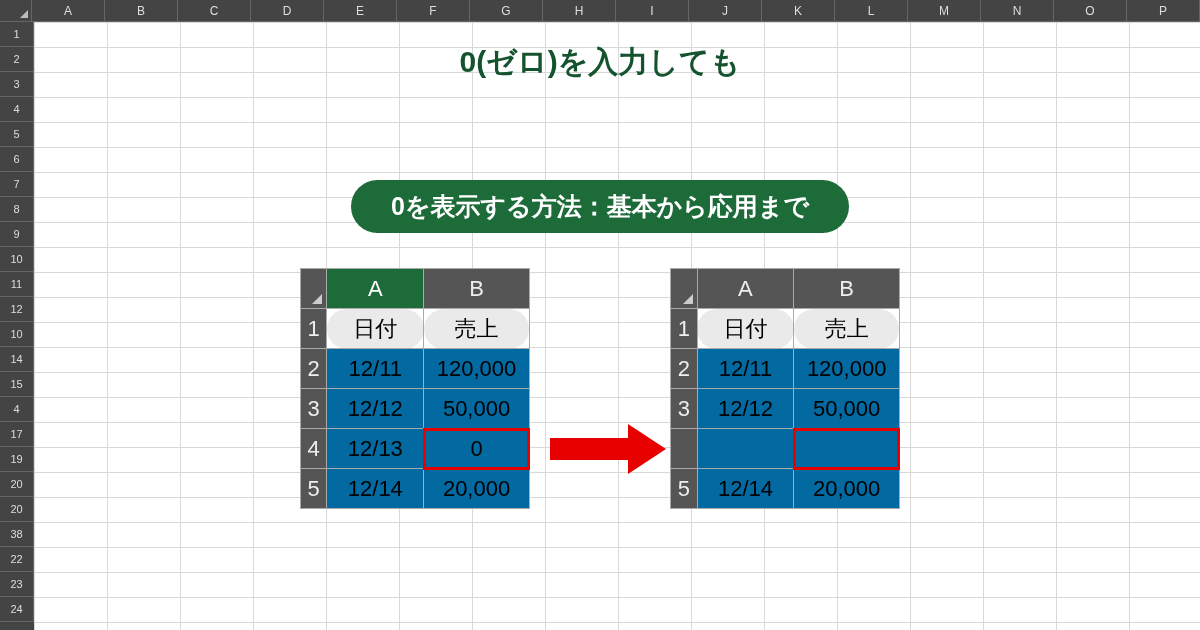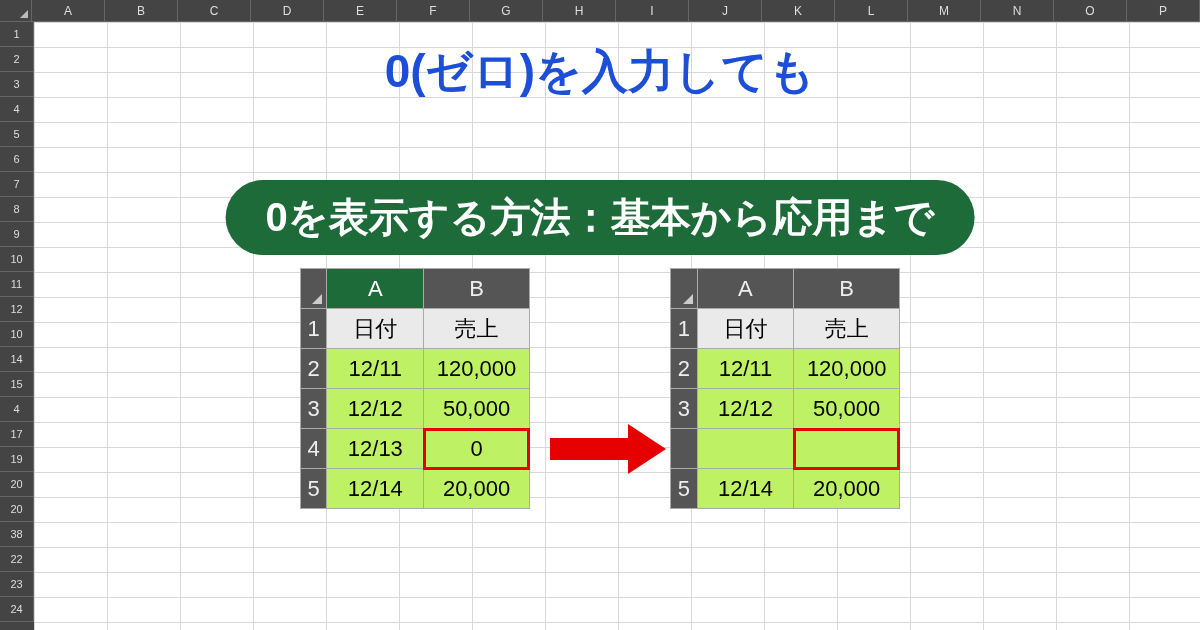--- a/index.html
+++ b/index.html
@@ -80,34 +80,34 @@
     position: absolute;
     inset: 0;
     pointer-events: none;
   }
   .title {
     position: absolute;
     top: 42px;
     left: 50%;
     transform: translateX(-50%);
     text-align: center;
-    font-size: 46px;
+    font-size: 30px;
     font-weight: 700;
-    color: #1d4ed8;
+    color: #14532d;
     line-height: 1.3;
     white-space: nowrap;
   }
   .pill {
     position: absolute;
     top: 180px;
     left: 50%;
     transform: translateX(-50%);
     background: #1e6b3a;
     color: #fff;
-    font-size: 40px;
+    font-size: 25px;
     font-weight: 700;
     padding: 10px 40px;
     border-radius: 40px;
     white-space: nowrap;
   }
   .tables-wrap {
     position: absolute;
     top: 268px;
     left: 50%;
     transform: translateX(-50%);
@@ -149,23 +149,24 @@
     color: #fff;
   }
   .mini .rowh {
     width: 34px;
     background: #555;
     color: #eee;
     font-weight: 400;
   }
   .mini .lab {
     background: #eaeaea;
+    border-radius: 20px;
   }
   .mini td.val {
-    background: #bef264;
+    background: #0369a1;
   }
   .mini td.hl {
     outline: 3px solid #e60000;
     outline-offset: -2px;
   }
   .arrow {
     width: 120px;
     height: 50px;
     position: relative;
     transform: translateY(60px);

